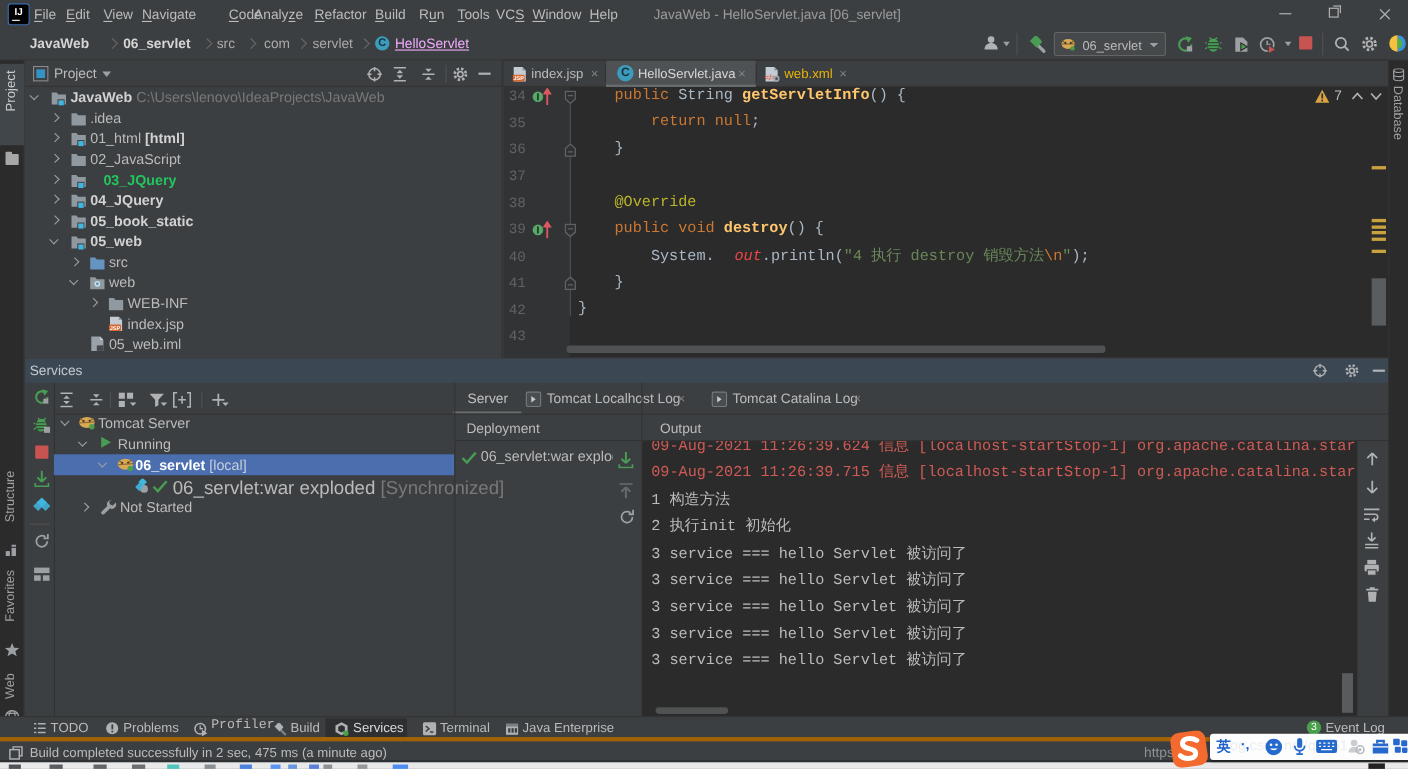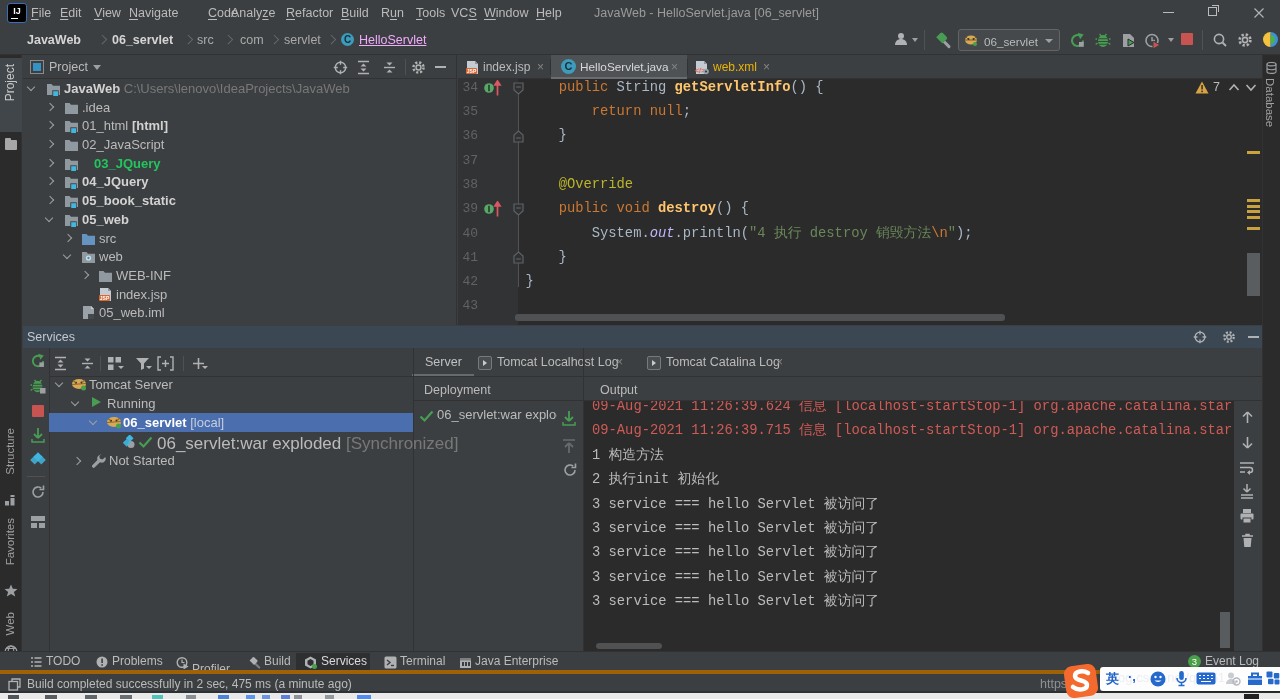--- a/index.html
+++ b/index.html
@@ -386,21 +386,21 @@
         <circle cx="11" cy="11.5" r="2.8" fill="#9aa1a8"></circle>
         <circle cx="11" cy="11.5" r="1.1" fill="#3c3f41"></circle>
       </svg>
     <span class="abs" style="left:255px;top:5px;font-size:12px;color:#eab308;">web.xml</span>
     <span class="abs" style="left:305px;top:5px;font-size:12px;color:#848484;">×</span>
     <div class="abs" style="left:93px;top:22px;width:136px;height:2px;background:#6a6d6f;"></div>
   </div>
 </div>
 <style>
   .kw{color:#cc7832;} .fn{color:#ffc66d;font-weight:bold;} .an{color:#bbb529;}
-  .st{color:#6a8759;} .esc{color:#cc7832;} .fd{color:#c4b5fd;}
+  .st{color:#6a8759;} .esc{color:#cc7832;} .fd{color:#ef4444;margin-left:18px;}
 </style>
 
 <div class="abs" style="left:1262px;top:55px;width:18px;height:636px;background:#2b2b2b;border-left:1px solid #323232;"></div>
 <svg class="abs" style="left:1266px;top:62px;" width="11" height="12" viewBox="0 0 11 12">
     <ellipse cx="5.5" cy="2.2" rx="4.5" ry="1.7" fill="none" stroke="#9da0a3" stroke-width="1.1"></ellipse>
     <path d="M1 2.2 v7.5 a4.5 1.7 0 0 0 9 0 V2.2 M1 6 a4.5 1.7 0 0 0 9 0" fill="none" stroke="#9da0a3" stroke-width="1.1"></path>
   </svg>
 <div class="abs" style="left:1264px;top:78px;color:#a0a0a0;font-size:11.5px;writing-mode:vertical-rl;">Database</div>
 
 <div class="abs" id="services" style="left:23px;top:326px;width:1239px;height:325px;background:#3c3f41;overflow:hidden;">
@@ -615,21 +615,21 @@
       <circle cx="6" cy="6" r="5.5" fill="#afb1b3"></circle>
       <rect x="5.3" y="2.5" width="1.6" height="4.5" fill="#3c3f41"></rect>
       <rect x="5.3" y="8.2" width="1.6" height="1.6" fill="#3c3f41"></rect>
     </svg>
   <span class="abs" style="left:112px;top:2px;">Problems</span>
   <svg class="abs" style="left:176px;top:4px;" width="13" height="13" viewBox="0 0 13 13">
       <circle cx="6" cy="6.5" r="4.8" fill="none" stroke="#afb1b3" stroke-width="1.4"></circle>
       <path d="M6 3.5 v3 h2.5" stroke="#afb1b3" stroke-width="1.2" fill="none"></path>
       <path d="M7.5 7.5 l5 3 -5 3 z" fill="#afb1b3"></path>
     </svg>
-  <span class="abs" style="left:192px;top:10px;">Profiler</span>
+  <span class="abs" style="left:192px;top:0;font-family:Liberation Mono, monospace;">Profiler</span>
   <svg class="abs" style="left:248px;top:4px;" width="13" height="13" viewBox="0 0 18 18">
       <path d="M9.2 9.8 L15.5 16" stroke="#7c7f81" stroke-width="3" stroke-linecap="round"></path>
       <path d="M2.2 6.2 L6.4 2 a1.8 1.8 0 0 1 2.5 0 L12.6 5.7 a1.8 1.8 0 0 1 0 2.5 L8.4 12.4 z" fill="#afb1b3"></path>
     </svg>
   <span class="abs" style="left:264px;top:2px;">Build</span>
   <svg class="abs" style="left:304px;top:4px;" width="13" height="13" viewBox="0 0 13 13">
       <path d="M6.5 0.5 L12 3.5 v6 L6.5 12.5 L1 9.5 v-6 z" fill="#afb1b3"></path>
       <path d="M6.5 3 L9.5 4.7 v3.6 L6.5 10 L3.5 8.3 V4.7 z" fill="#2d2f31"></path>
       <circle cx="10.5" cy="10.5" r="2.5" fill="#4aa04a"></circle>
     </svg>

